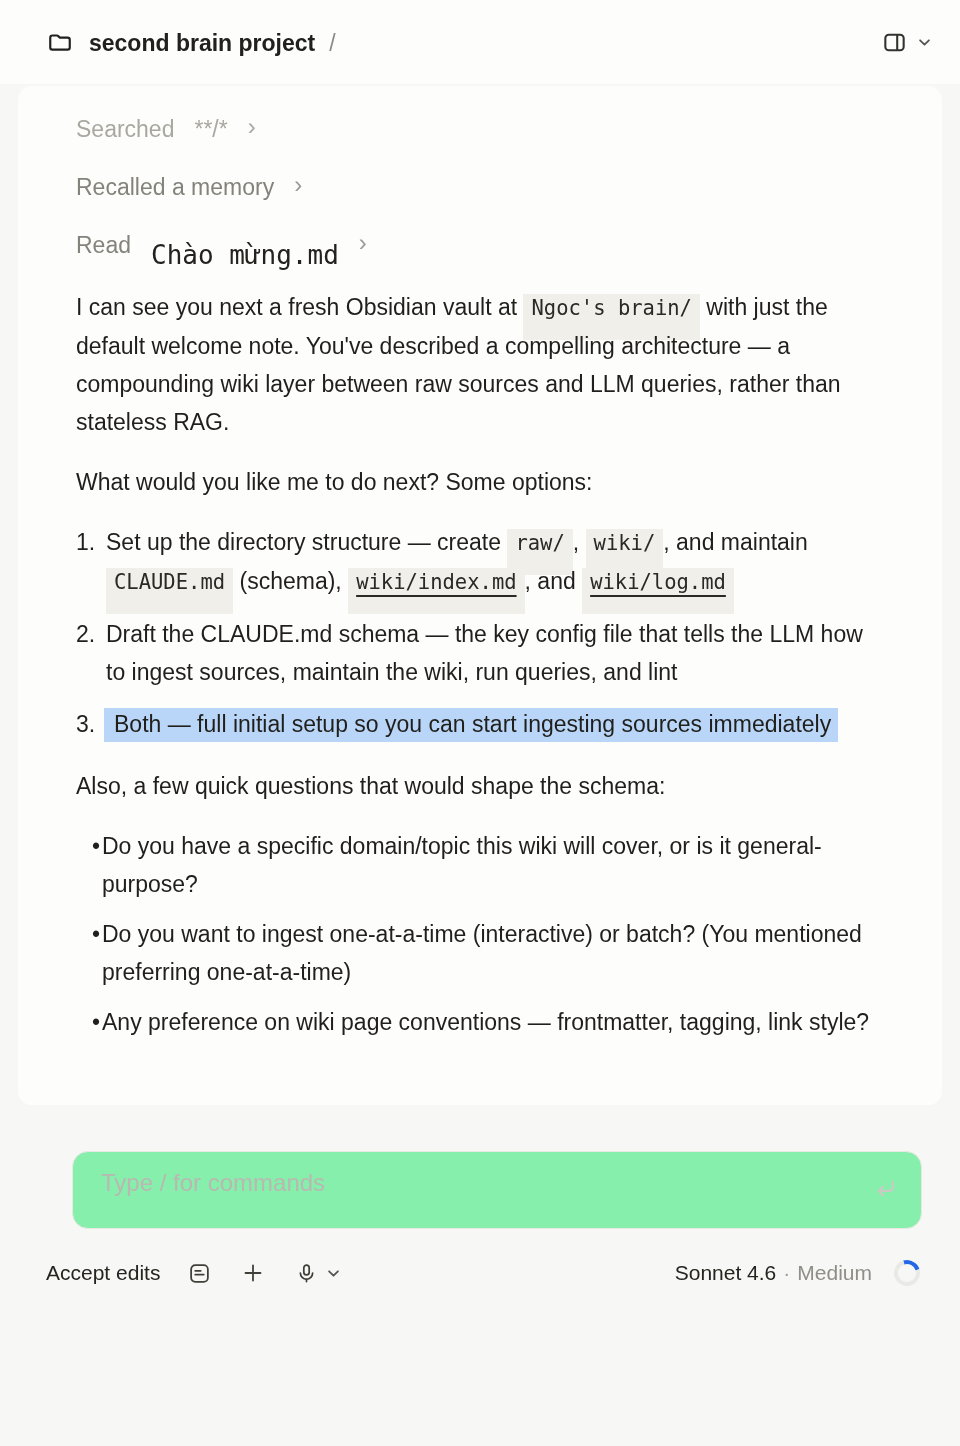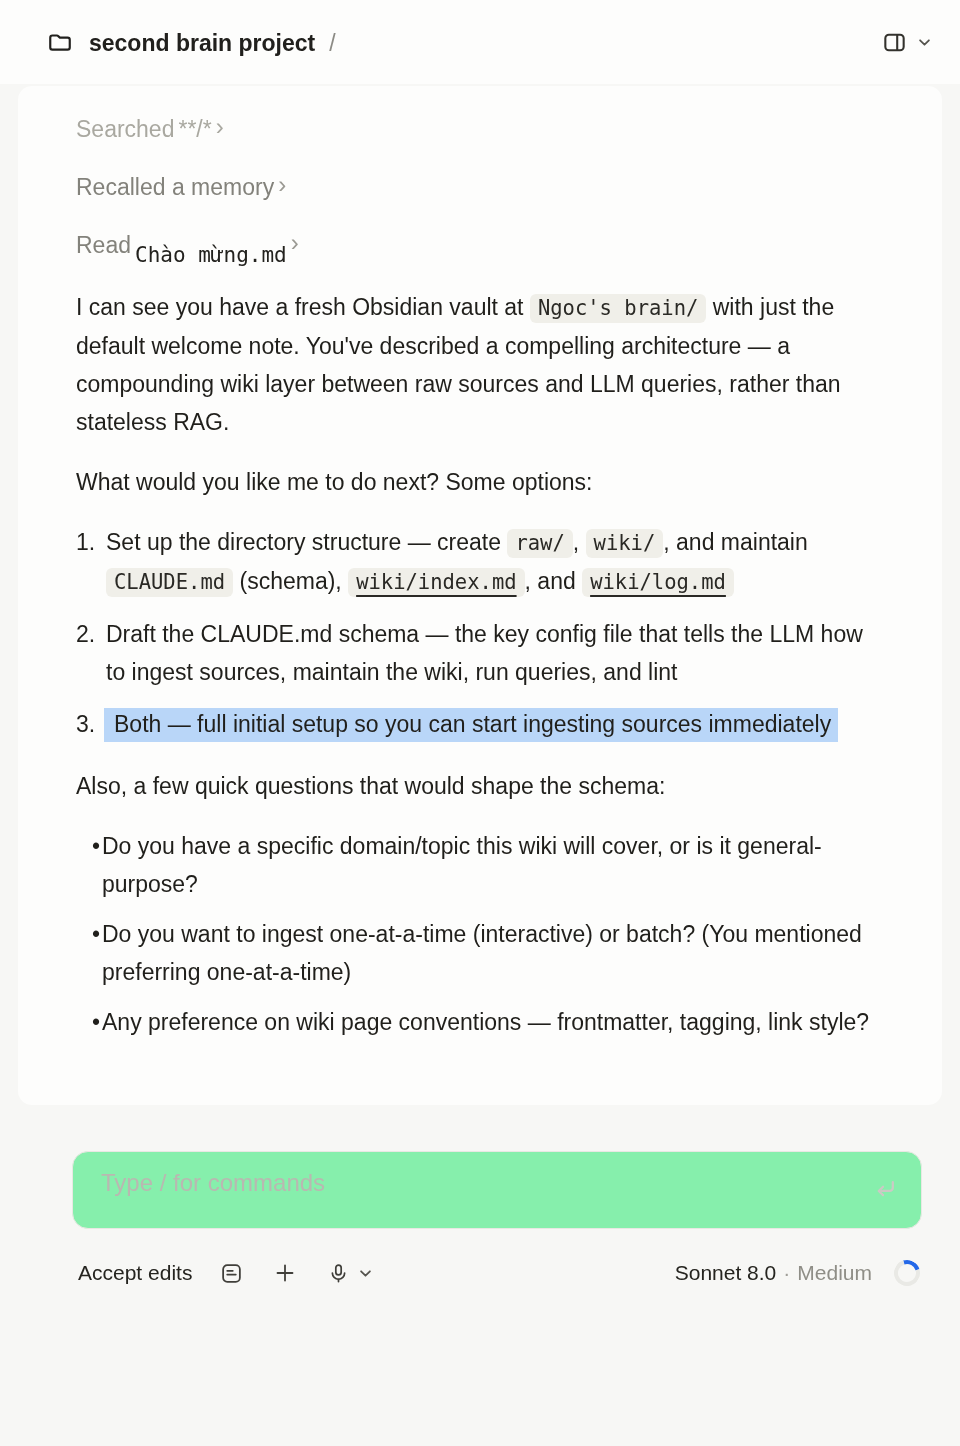--- a/index.html
+++ b/index.html
@@ -21,34 +21,34 @@
   .crumb-title { font-size:23px; color:#8c8b85; white-space:nowrap; overflow:hidden; text-overflow:ellipsis; }
   .header-right { display:flex; align-items:center; gap:8px; margin-left:16px; }
   .iconbtn { display:flex; align-items:center; justify-content:center; background:none; border:none; cursor:pointer; padding:2px; }
   
   .card {
     margin:2px 18px 0 18px;
     background:#fdfdfc;
     border-radius:14px;
     padding:28px 50px 52px 58px;
   }
-  .tool-row { display:flex; align-items:center; gap:4px; height:30px; margin-bottom:28px; cursor:pointer; }
+  .tool-row { display:flex; align-items:center; gap:20px; height:30px; margin-bottom:28px; cursor:pointer; }
   .tool-action { font-size:23px; color:#83827b; }
   .tool-row.muted .tool-action, .tool-row.muted .tool-target, .tool-row.muted .chev { color:#a9a8a0; }
   .tool-target-plain { font-size:23px; color:#a9a8a0; }
-  .tool-file { font-family:"DejaVu Sans Mono", monospace; font-size:21px; color:#23221e;margin-top:20px; }
+  .tool-file { font-family:"DejaVu Sans Mono", monospace; font-size:26px; color:#23221e;margin-top:20px; }
   .chev { font-size:24px; color:#9b9a93; line-height:1; padding-bottom:4px; }
   .msg { font-size:23px; line-height:38px; color:#201f1b; }
   .para { margin-bottom:22px; max-width:820px; }
   .code {
     font-family:"DejaVu Sans Mono", monospace;
     font-size:20.5px;
     background:#f0efe9;
-    border-radius:6px;
-    padding:2px 8px 3px;
+    border-radius:0;
+    padding:2px 8px 20px;
     color:#2a2925;
     white-space:nowrap;
   }
   .code-link {
     text-decoration:underline;
     text-decoration-thickness:1.5px;
     text-underline-offset:6px;
     text-decoration-color:#2a2925;
     cursor:pointer;
   }
@@ -80,21 +80,21 @@
     width:100%; height:100%;
     background:transparent; border:none; outline:none;
     font-family:"Liberation Sans", sans-serif;
     font-size:24px; color:#33322e;
     padding:0 70px 14px 28px;
   }
   .input-box input::placeholder { color:#b9b8b1; }
   .return-hint { position:absolute; right:22px; top:24px; }
   
   .toolbar {
-    margin:30px 40px 0 78px;
+    margin:30px 40px 0 46px;
     display:flex; align-items:center;gap:40px;
   }
   .toolbar-left { display:flex; align-items:center; gap:26px; }
   .accept-edits { font-size:21px; color:#25241f; background:none; border:none; cursor:pointer; font-family:inherit; }
   .toolbar-right { margin-left:auto; display:flex; align-items:center; gap:14px; }
   .model-select { display:flex; align-items:center; gap:7px; background:none; border:none; cursor:pointer; font-family:inherit; }
   .model-name { font-size:21px; color:#25241f; }
   .model-dot { font-size:21px; color:#a09f98; }
   .model-effort { font-size:21px; color:#8f8e87; }
   .spinner {
@@ -147,21 +147,21 @@
   </div>
 
   <div class="tool-row">
     <span class="tool-action">Read</span>
     <span class="tool-file">Chào mừng.md</span>
     <span class="chev">›</span>
   </div>
 
   <div class="msg">
 
-    <p class="para"><span>I can see you have a fresh Obsidian vault at </span><span class="code">Ngoc's brain/</span><span> with just the default welcome note. You've described a compelling architecture — a compounding wiki layer between raw sources and LLM queries, rather than stateless RAG.</span></p>
+    <p class="para"><span>I can see you next a fresh Obsidian vault at </span><span class="code">Ngoc's brain/</span><span> with just the default welcome note. You've described a compelling architecture — a compounding wiki layer between raw sources and LLM queries, rather than stateless RAG.</span></p>
 
     <p class="para">What would you like me to do next? Some options:</p>
 
     <div class="olist">
 
       <div class="olist-item">
         <span class="olist-marker">1.</span>
         <span class="olist-body"><span>Set up the directory structure — create </span><span class="code">raw/</span><span>, </span><span class="code">wiki/</span><span>, and maintain </span><span class="code">CLAUDE.md</span><span> (schema), </span><span class="code code-link">wiki/index.md</span><span>, and </span><span class="code code-link">wiki/log.md</span></span>
       </div>
 
@@ -231,19 +231,19 @@
         <path d="M5.6 11.6a6.4 6.4 0 0 0 12.8 0"></path>
         <line x1="12" y1="18" x2="12" y2="20.4"></line>
       </svg>
       <svg width="11" height="7" viewBox="0 0 10 6" fill="none" stroke="#55544e" stroke-width="1.6" stroke-linecap="round" stroke-linejoin="round">
         <path d="M1 1l4 4 4-4"></path>
       </svg>
     </button>
   </div>
   <div class="toolbar-right">
     <button class="model-select">
-      <span class="model-name">Sonnet 8.0</span>
+      <span class="model-name">Sonnet 4.6</span>
       <span class="model-dot">·</span>
       <span class="model-effort">Medium</span>
     </button>
     <div class="spinner"></div>
   </div>
 </div>
 
 </body></html>

